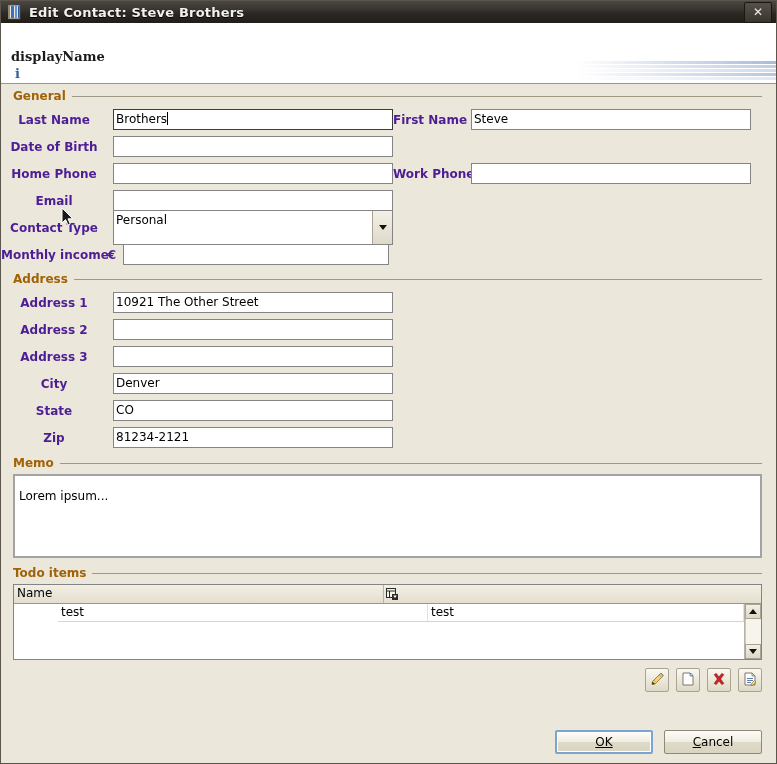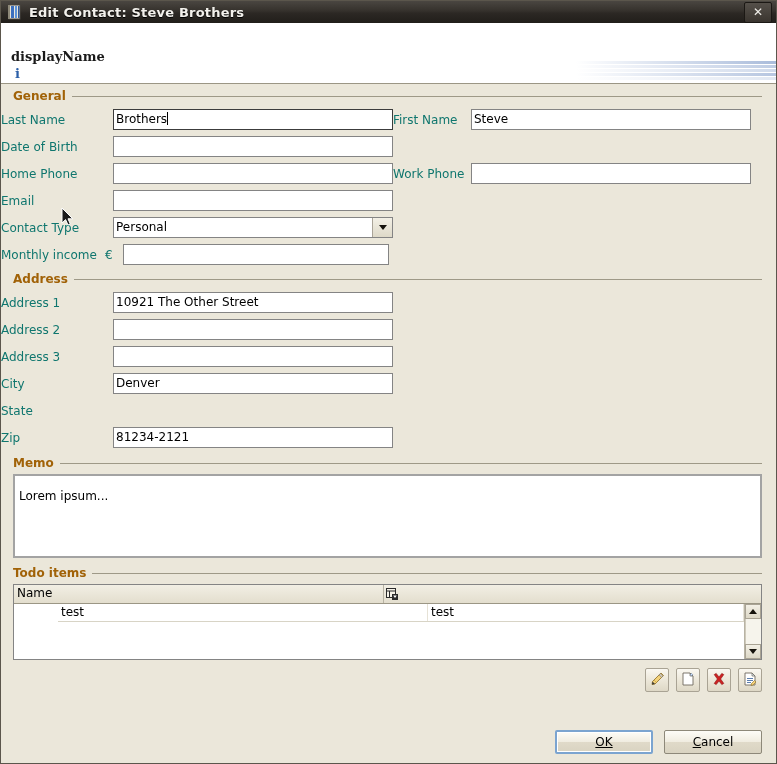--- a/index.html
+++ b/index.html
@@ -140,27 +140,28 @@
     background: #9e9987;
   }
 
   
   .form-row {
     display: flex;
     align-items: center;
     height: 27px;
   }
   .lbl {
-    text-align: left;
-    font-size: 12px;
-    font-family: "DejaVu Sans", sans-serif;
-    color: #0f766e;
+    text-align: center;
+    font-size: 12px;
+    font-family: "DejaVu Sans", sans-serif;
+    color: #4c1d95;
     white-space: nowrap;
     padding-right: 6px;
     box-sizing: border-box;
+    font-weight: bold;
   }
   .field {
     height: 21px;
     background: #ffffff;
     border: 1px solid #848484;
     box-sizing: border-box;
     font-family: "DejaVu Sans", sans-serif;
     font-size: 12px;
     color: #000;
     padding: 0 2px;
@@ -172,21 +173,21 @@
   .caret {
     display: inline-block;
     width: 1px;
     height: 13px;
     background: #000;
     vertical-align: -2px;
     margin-left: 0px;
   }
 
   .combo {
-    height: 21px;
+    height: 35px;
     display: flex;
     border: 1px solid #848484;
     background: #fff;
     box-sizing: border-box;
     align-items: stretch;
   }
   .combo-text {
     flex: 1 1 auto;
     line-height: 19px;
     padding: 0 2px;
@@ -470,20 +471,21 @@
     <div class="form-row">
       <span class="lbl" style="width:112px;">Address 3</span>
       <div class="field" style="width:280px;"></div>
     </div>
     <div class="form-row">
       <span class="lbl" style="width:112px;">City</span>
       <div class="field" style="width:280px;">Denver</div>
     </div>
     <div class="form-row">
       <span class="lbl" style="width:112px;">State</span>
+      <div class="field" style="width:280px;">CO</div>
     </div>
     <div class="form-row">
       <span class="lbl" style="width:112px;">Zip</span>
       <div class="field" style="width:280px;">81234-2121</div>
     </div>
 
     <div class="group-header" style="margin-top:4px;">
       <span class="group-title">Memo</span>
       <span class="group-line"></span>
     </div>

